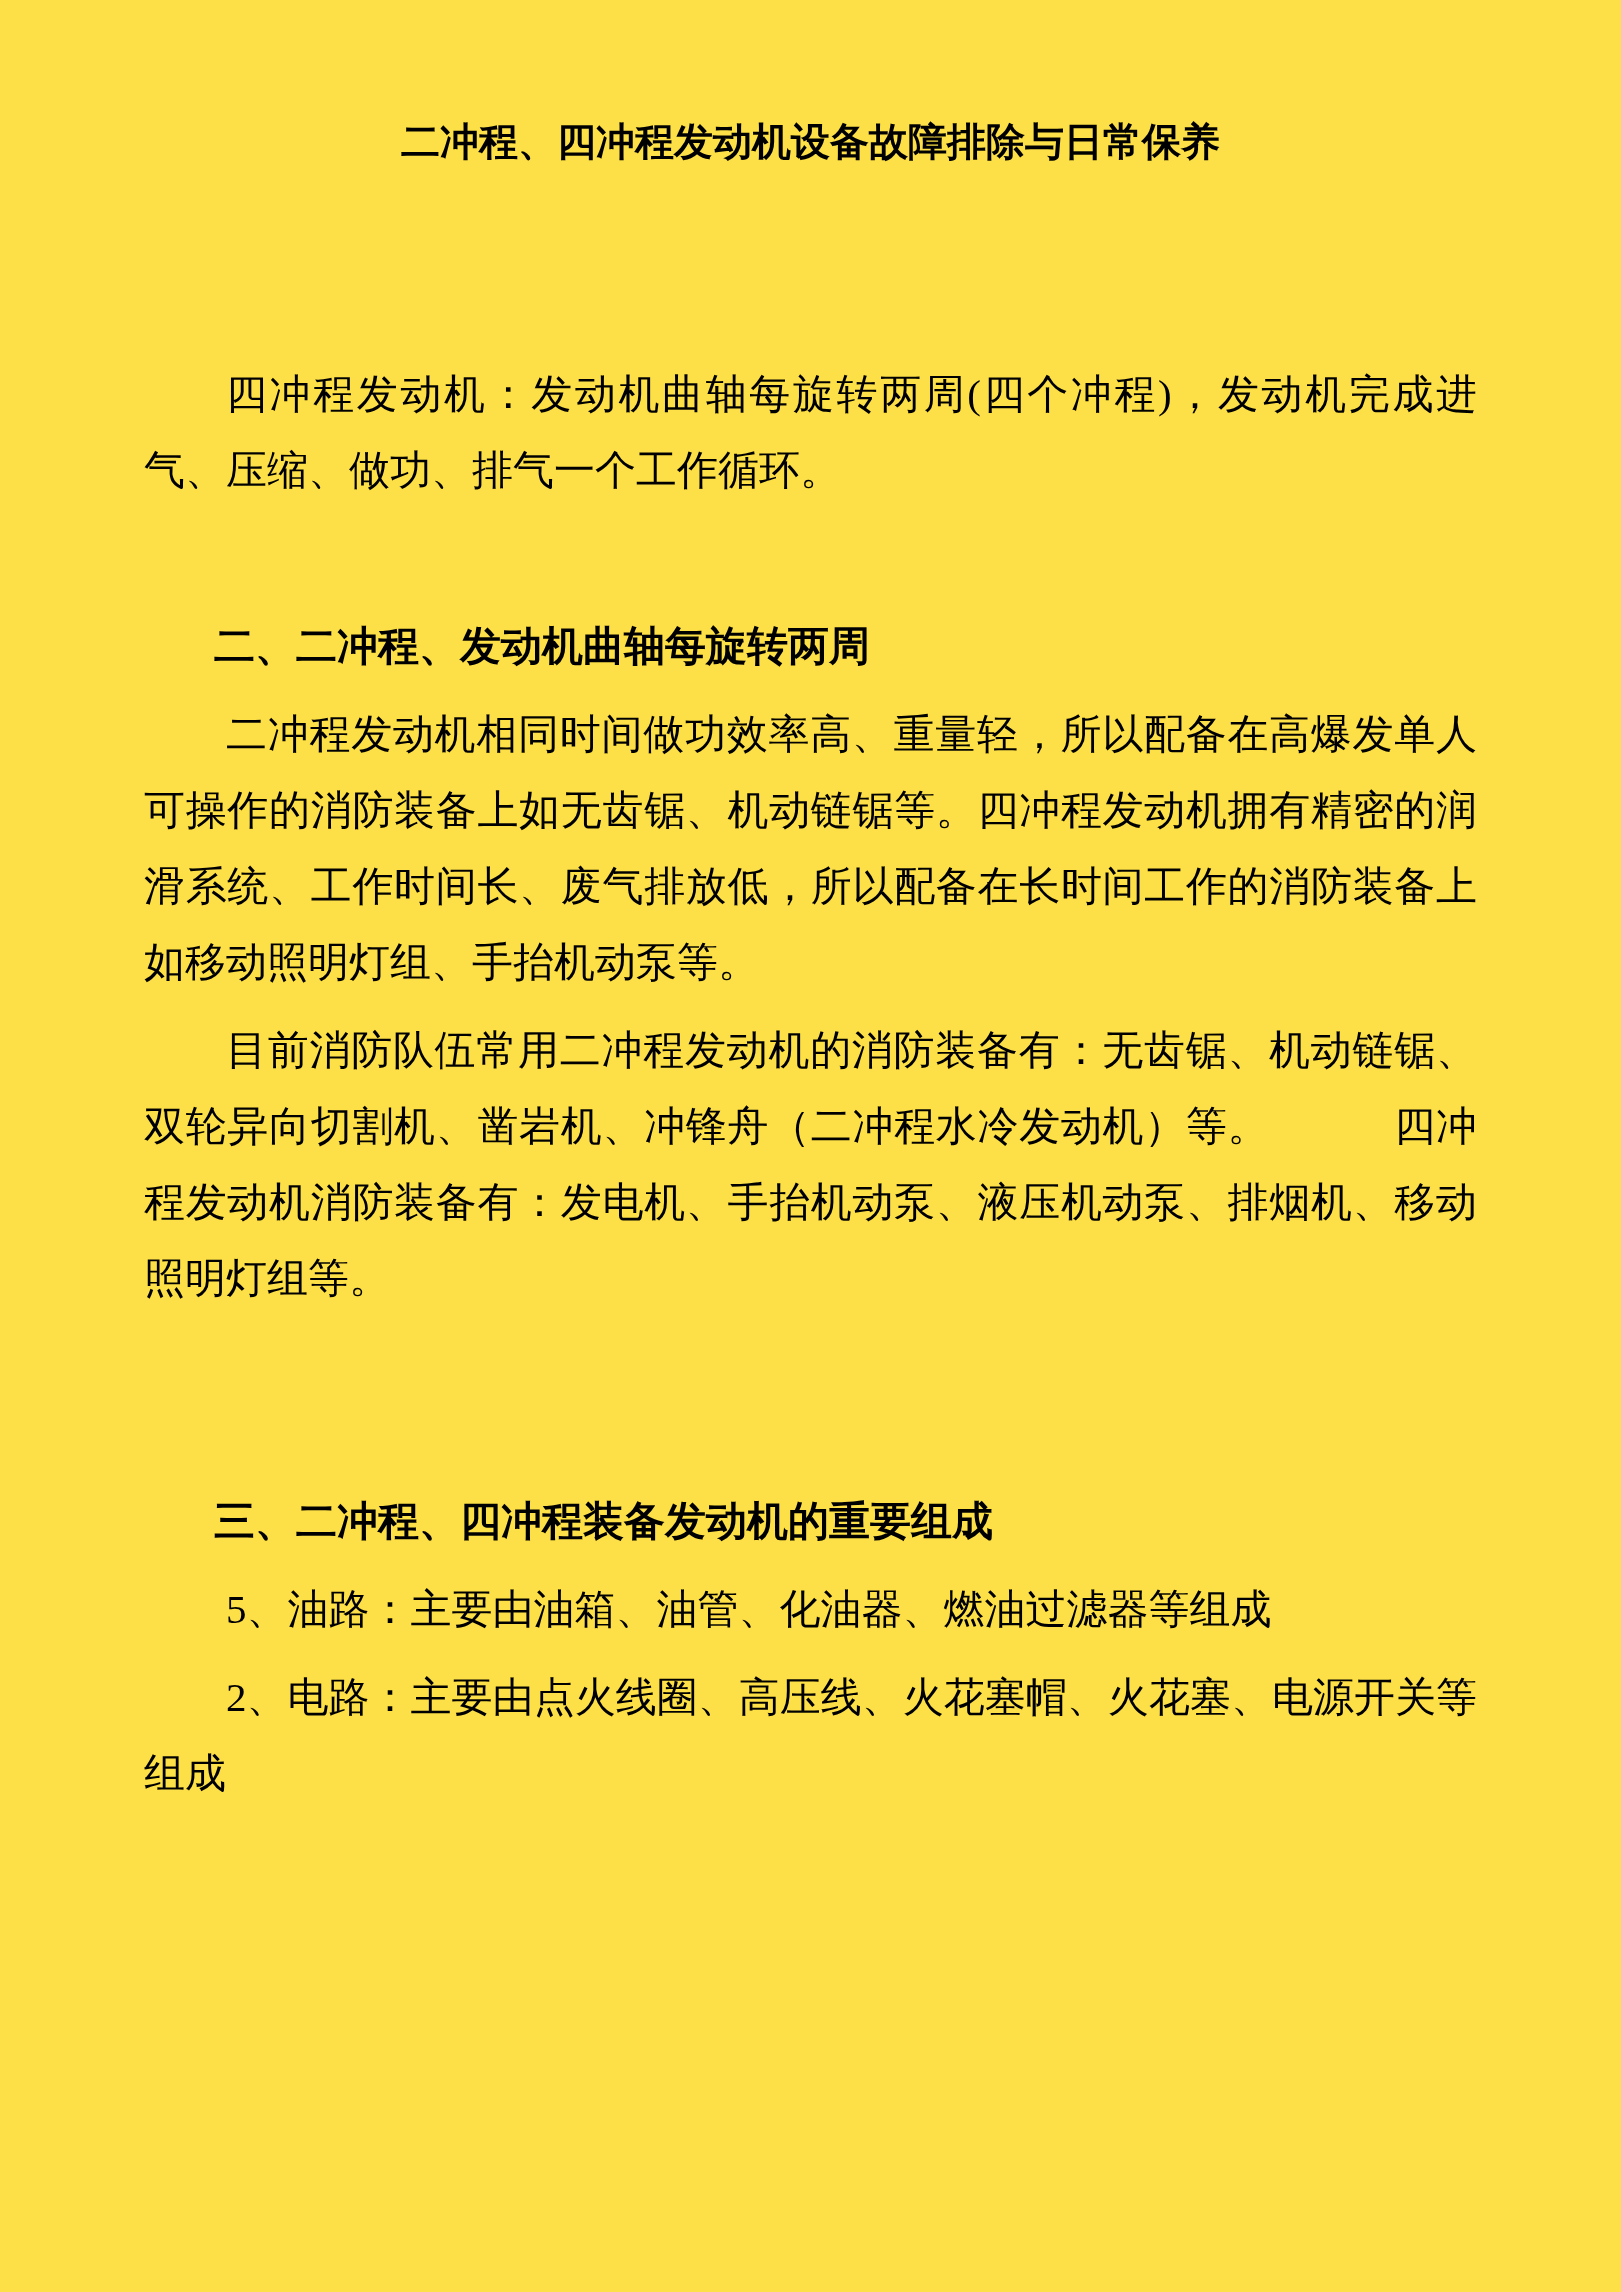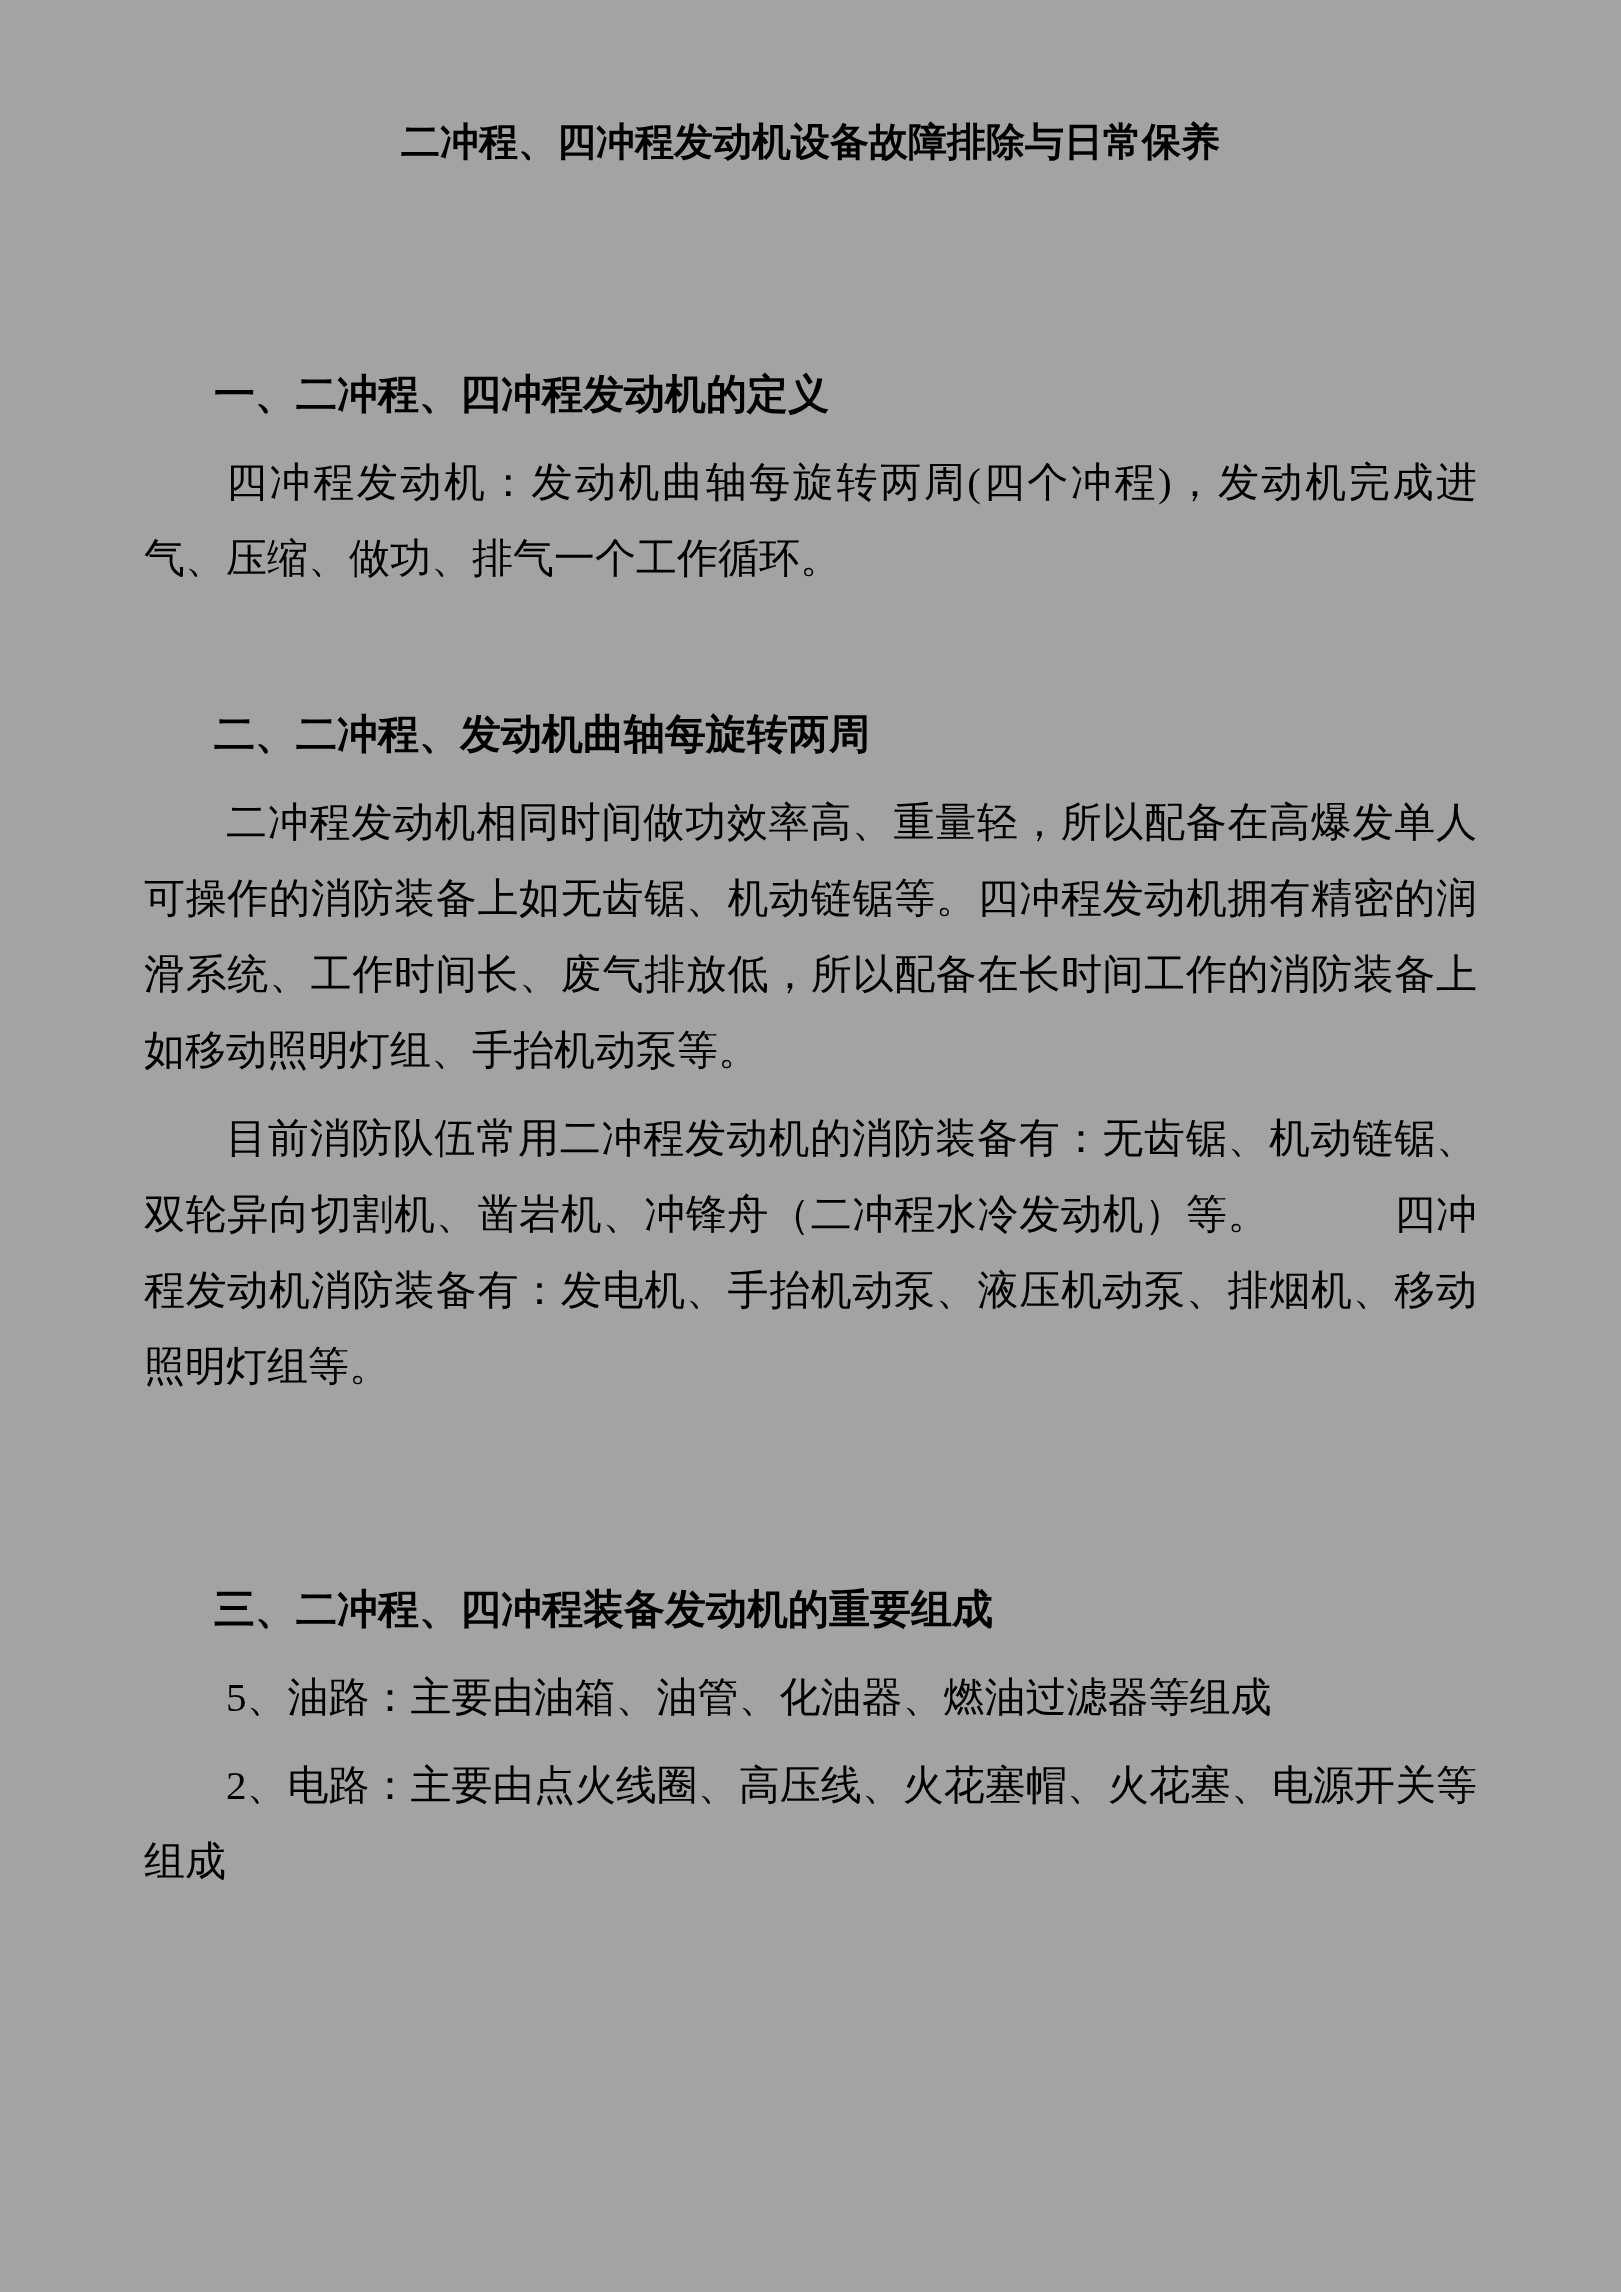--- a/index.html
+++ b/index.html
@@ -10,21 +10,21 @@
   body {
     width: 1621px;
     height: 2293px;
     overflow: hidden;
   }
   .page {
     box-sizing: border-box;
     width: 1621px;
     height: 2293px;
     padding: 104px 132px 0 132px;
-    background: #a3a3a3;
+    background: #fde047;
     color: #000000;
     font-family: "Liberation Serif", "DejaVu Serif", serif;
     font-size: 41px;
     line-height: 76px;
   }
   .doc-title {
     margin: 0;
     font-size: 39px;
     line-height: 76px;
     font-weight: bold;
@@ -51,21 +51,20 @@
   }
 </style>
 </head>
 <body>
 
 <div class="page">
 
   <h1 class="doc-title">二冲程、四冲程发动机设备故障排除与日常保养</h1>
 
   <section class="sec-1">
-    <h2 class="sec-heading">一、二冲程、四冲程发动机的定义</h2>
     <p class="body-par">四冲程发动机：发动机曲轴每旋转两周(四个冲程)，发动机完成进气、压缩、做功、排气一个工作循环。</p>
   </section>
 
   <section class="sec-2">
     <h2 class="sec-heading">二、二冲程、发动机曲轴每旋转两周</h2>
     <p class="body-par">二冲程发动机相同时间做功效率高、重量轻，所以配备在高爆发单人可操作的消防装备上如无齿锯、机动链锯等。四冲程发动机拥有精密的润滑系统、工作时间长、废气排放低，所以配备在长时间工作的消防装备上如移动照明灯组、手抬机动泵等。</p>
     <p class="body-par">目前消防队伍常用二冲程发动机的消防装备有：无齿锯、机动链锯、双轮异向切割机、凿岩机、冲锋舟（二冲程水冷发动机）等。　　　四冲程发动机消防装备有：发电机、手抬机动泵、液压机动泵、排烟机、移动照明灯组等。</p>
   </section>
 
   <section class="sec-3">

